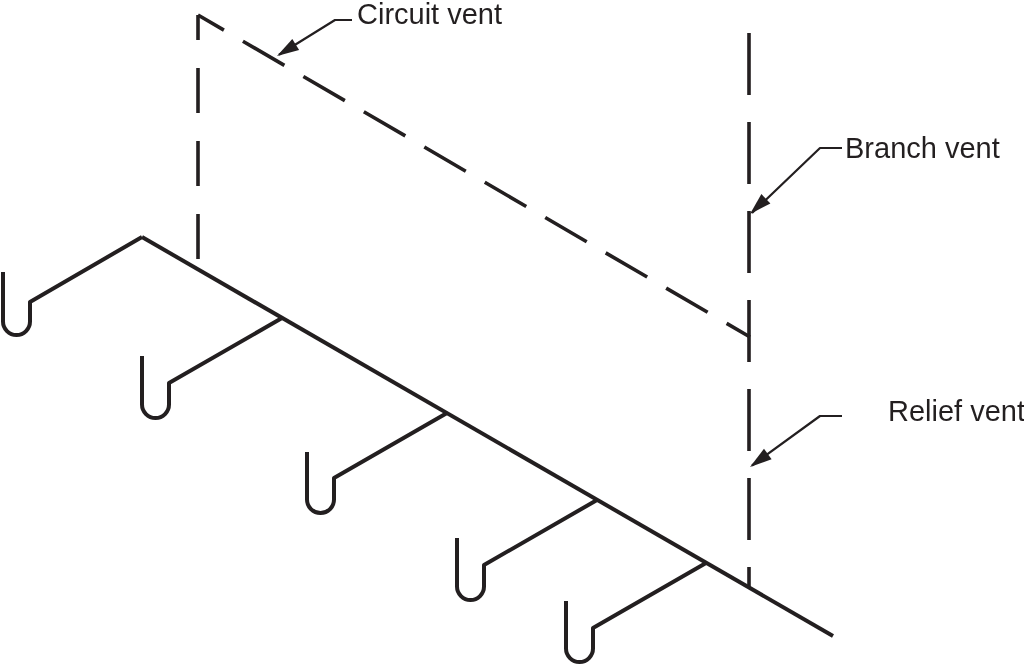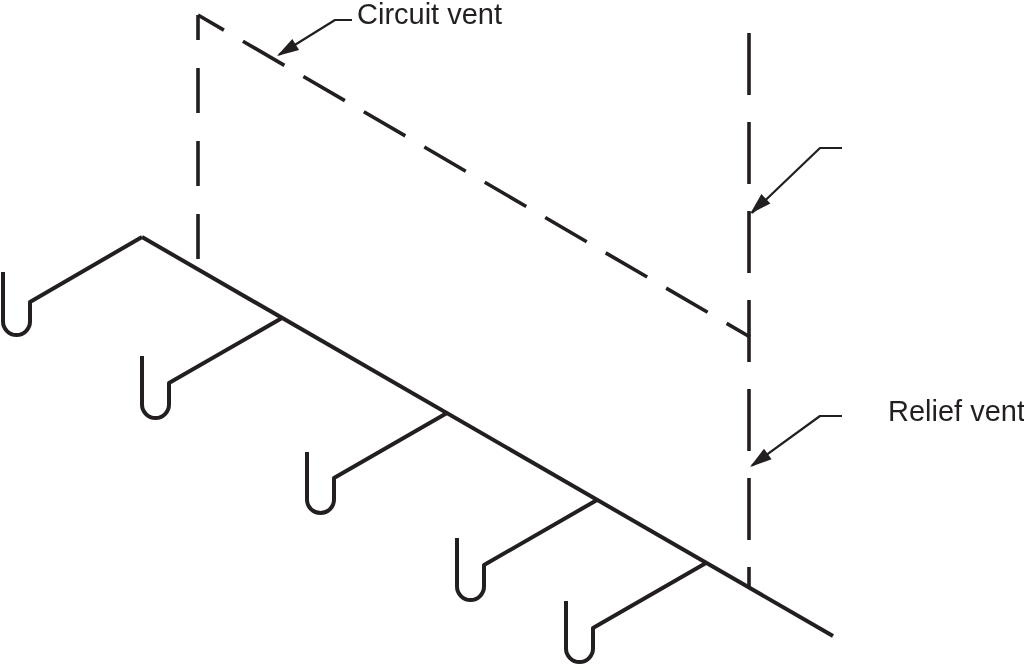--- a/index.html
+++ b/index.html
@@ -51,15 +51,16 @@
         <path d="M 352 20 L 335 20 L 279 54.8" fill="none" stroke="#231f20" stroke-width="2.2" stroke-linejoin="round"></path>
         <polygon points="277,56 292.3,38.9 299.1,49.9" fill="#231f20" stroke="none"></polygon>
         <path d="M 842 148 L 820 148 L 752 213" fill="none" stroke="#231f20" stroke-width="2.2" stroke-linejoin="round"></path>
         <polygon points="750,214 761.4,194.1 770.4,203.5" fill="#231f20" stroke="none"></polygon>
         <path d="M 842 416 L 820 416 L 752 465.5" fill="none" stroke="#231f20" stroke-width="2.2" stroke-linejoin="round"></path>
         <polygon points="750,467 764,448.7 771.6,459.2" fill="#231f20" stroke="none"></polygon>
       </g>
   </svg>
 
   <div class="diagram-label" style="left: 357px; top: 0px;">Circuit vent</div>
+  <div class="diagram-label" style="left: 845px; top: 134px;">Branch vent</div>
   <div class="diagram-label" style="left: 888px; top: 397px;">Relief vent</div>
 
 </div>
 
 </body></html>

